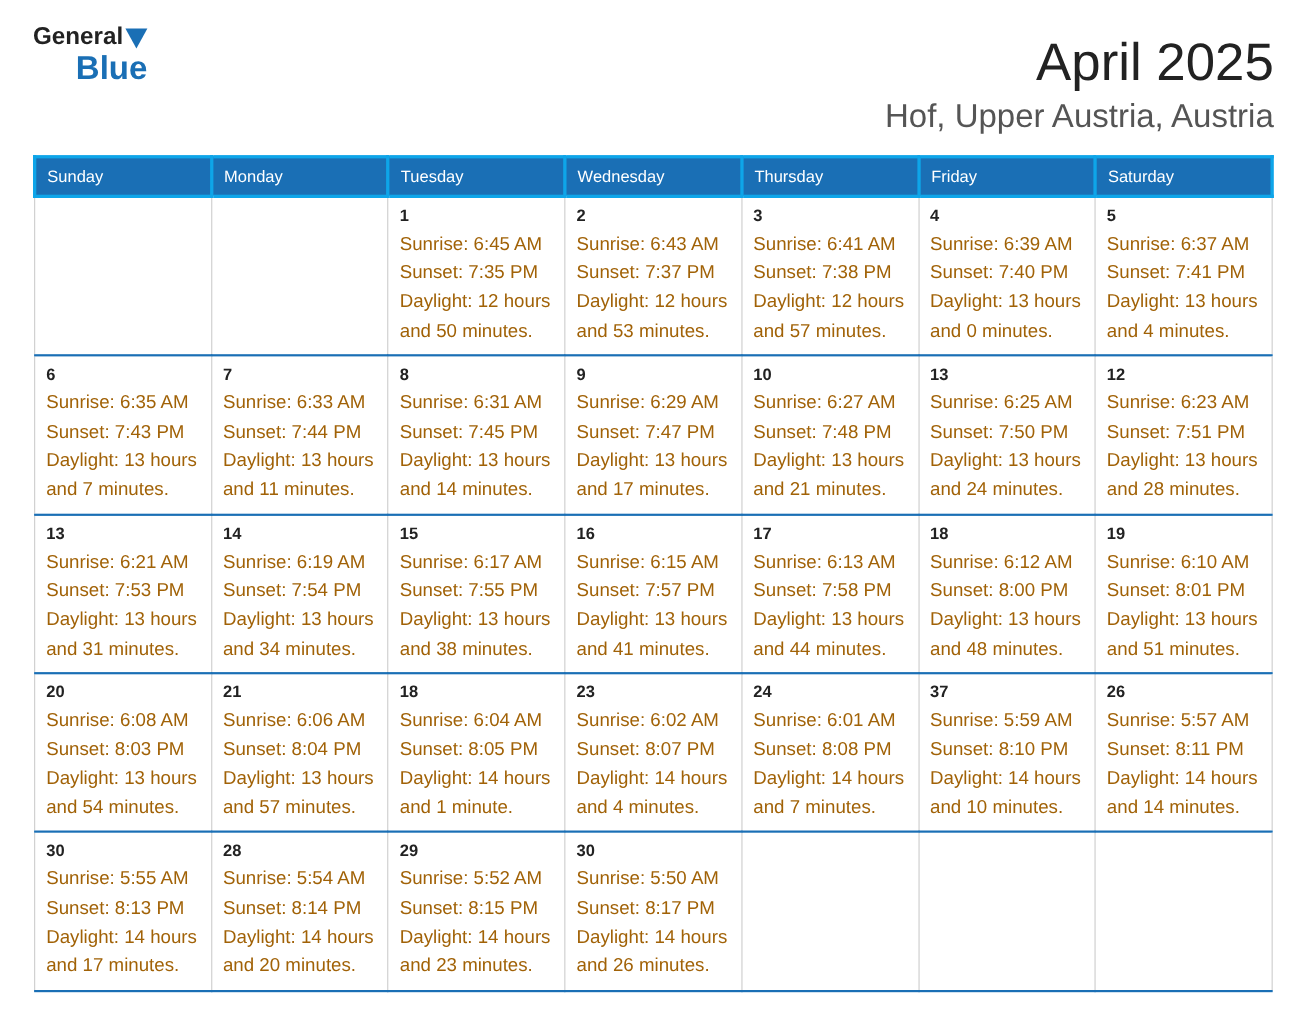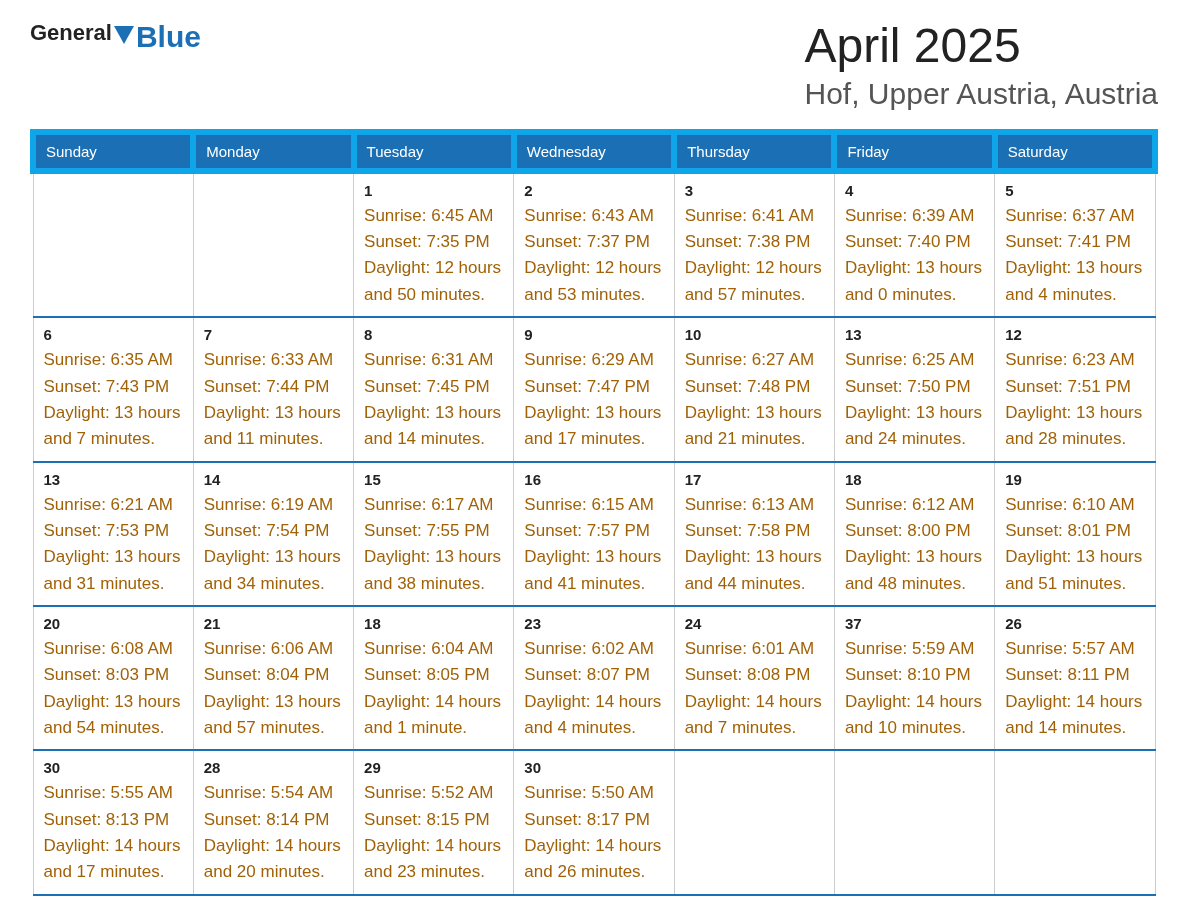--- a/index.html
+++ b/index.html
@@ -25,20 +25,22 @@
     .logo-triangle {
       width: 0;
       height: 0;
       border-left: 10px solid transparent;
       border-right: 10px solid transparent;
       border-top: 18px solid #1a6fb5;
       margin-left: 2px;
       margin-top: 4px;
     }
     .title-block {
+      text-align: right;
+      margin-top: 12px;
     }
     .title-block h1 {
       font-size: 48px;
       font-weight: normal;
       color: #222;
       line-height: 1.1;
     }
     .title-block h2 {
       font-size: 30px;
       font-weight: normal;
@@ -50,21 +52,21 @@
       border-collapse: collapse;
       table-layout: fixed;
     }
     .calendar thead th {
       background-color: #1a6fb5;
       color: #fff;
       padding: 8px 10px;
       font-size: 15px;
       font-weight: normal;
       text-align: left;
-      border: 6px solid #0ea5e9;
+      border: 3px solid #0ea5e9;
     }
     .calendar tbody td {
       vertical-align: top;
       padding: 8px 10px;
       font-size: 13px;
       color: #333;
       border: 1px solid #ccc;
       height: 110px;
     }
     .calendar tbody tr {
@@ -80,22 +82,22 @@
     .day-info {
       font-size: 17px;
       color: #a16207;
       line-height: 1.55;
     }
     .empty-cell {
       background: #fff;
     }
     .logo-wrapper {
       display: flex;
-      flex-direction: row;
-      align-items: flex-start;
+      flex-direction: column;
+      align-items: flex-end;
     }
     .logo-line1 {
       display: flex;
       align-items: center;
     }
     .logo-line2 {
       margin-left: 2px;
       font-size: 30px;
       font-weight: bold;
       color: #1a6fb5;

